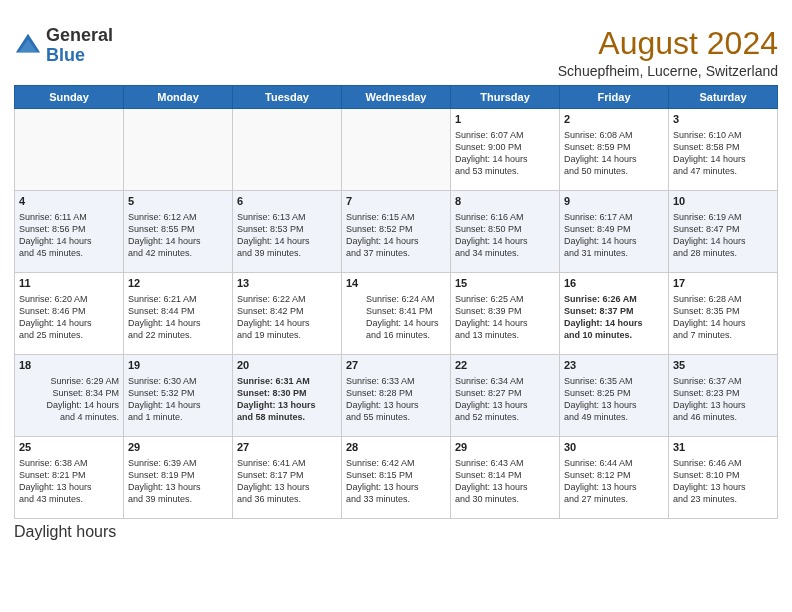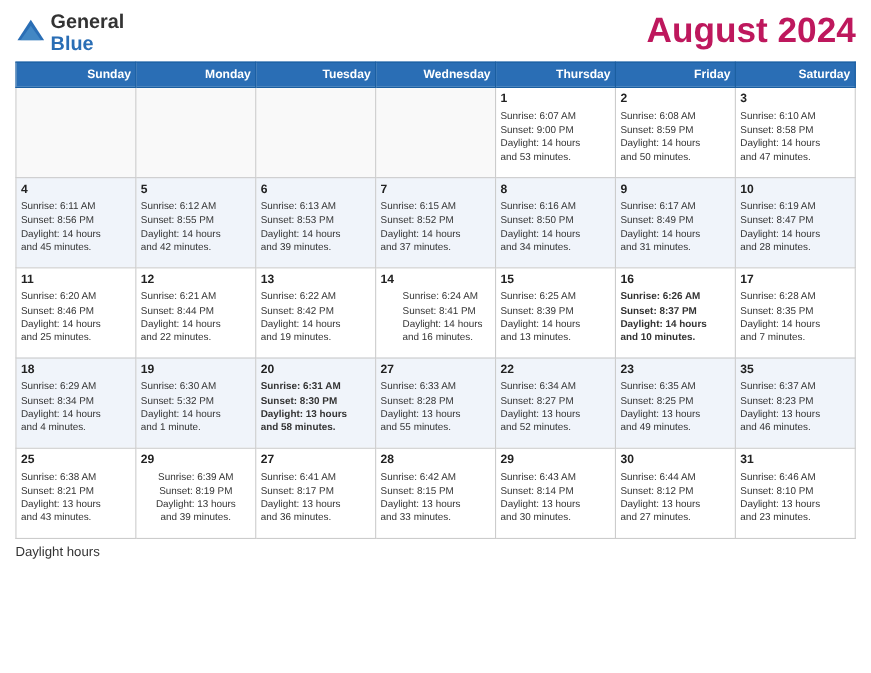--- a/index.html
+++ b/index.html
@@ -6,21 +6,21 @@
     body {
       font-family: Arial, sans-serif;
       background: #fff;
       width: 792px;
       height: 612px;
       overflow: hidden;
     }
     .page {
       width: 792px;
       height: 612px;
-      padding: 10px 14px 8px 14px;
+      padding: 26px 14px 8px 14px;
     }
     .header {
       display: flex;
       justify-content: space-between;
       align-items: flex-start;
       margin-bottom: 6px;
     }
     .logo {
       display: flex;
       align-items: center;
@@ -35,39 +35,39 @@
     .logo-blue { color: #2a6eb5; }
     .logo-icon {
       width: 28px;
       height: 28px;
     }
     .title-block {
       text-align: right;
     }
     .month-title {
       font-size: 32px;
-      font-weight: bold;
-      color: #be185d;
+      font-weight: normal;
+      color: #a16207;
       line-height: 1.1;
     }
     .subtitle {
       font-size: 14px;
       color: #333;
       margin-top: 2px;
     }
     .calendar {
       width: 100%;
       border-collapse: collapse;
       font-size: 10px;
     }
     .calendar th {
       background: #2a6eb5;
       color: #fff;
       padding: 5px 4px;
-      text-align: right;
+      text-align: center;
       font-size: 11px;
       font-weight: bold;
       border: 1px solid #1a5ea0;
     }
     .calendar td {
       border: 1px solid #ccc;
       vertical-align: top;
       padding: 3px 4px;
       width: calc(100%/7);
       height: 82px;
@@ -85,21 +85,21 @@
       margin-bottom: 2px;
       color: #222;
     }
     .day-info {
       font-size: 9px;
       color: #333;
       line-height: 1.35;
     }
     .legend {
       margin-top: 4px;
-      font-size: 12px;
+      font-size: 16px;
       color: #333;
     }
     .row-alt td {
       background: #f0f4fa;
     }
   </style>
 </head>
 <body>
 
 <div class="page">
@@ -109,20 +109,21 @@
         <polygon points="15,2 28,22 2,22" fill="#2a6eb5"></polygon>
         <polygon points="15,8 25,22 5,22" fill="#5a9fd4" opacity="0.5"></polygon>
       </svg>
       <div class="logo-text">
         <span class="logo-general">General</span><br>
         <span class="logo-blue">Blue</span>
       </div>
     </div>
     <div class="title-block">
       <div class="month-title">August 2024</div>
+      <div class="subtitle">Schuepfheim, Lucerne, Switzerland</div>
     </div>
   </div>
 
   <table class="calendar">
     <thead>
       <tr>
       <th>Sunday</th>
           <th>Monday</th>
           <th>Tuesday</th>
           <th>Wednesday</th>
@@ -257,21 +258,21 @@
             <div class="day-num">17</div>
             <div class="day-info" style="white-space: pre-line;">Sunrise: 6:28 AM
 Sunset: 8:35 PM
 Daylight: 14 hours
 and 7 minutes.</div>
           </td>
         </tr>
         <tr class="row-alt">
           <td>
             <div class="day-num">18</div>
-            <div class="day-info" style="white-space: pre-line;">Sunrise: 6:29 AM
+            <div class="day-info" style="white-space: pre-line; text-align: right;">Sunrise: 6:29 AM
 Sunset: 8:34 PM
 Daylight: 14 hours
 and 4 minutes.</div>
           </td>
           <td>
             <div class="day-num">19</div>
             <div class="day-info" style="white-space: pre-line;">Sunrise: 6:30 AM
 Sunset: 5:32 PM
 Daylight: 14 hours
 and 1 minute.</div>
@@ -315,21 +316,21 @@
         <tr>
           <td>
             <div class="day-num">25</div>
             <div class="day-info" style="white-space: pre-line;">Sunrise: 6:38 AM
 Sunset: 8:21 PM
 Daylight: 13 hours
 and 43 minutes.</div>
           </td>
           <td>
             <div class="day-num">29</div>
-            <div class="day-info" style="white-space: pre-line; text-align: center;">Sunrise: 6:39 AM
+            <div class="day-info" style="white-space: pre-line;">Sunrise: 6:39 AM
 Sunset: 8:19 PM
 Daylight: 13 hours
 and 39 minutes.</div>
           </td>
           <td>
             <div class="day-num">27</div>
             <div class="day-info" style="white-space: pre-line;">Sunrise: 6:41 AM
 Sunset: 8:17 PM
 Daylight: 13 hours
 and 36 minutes.</div>

